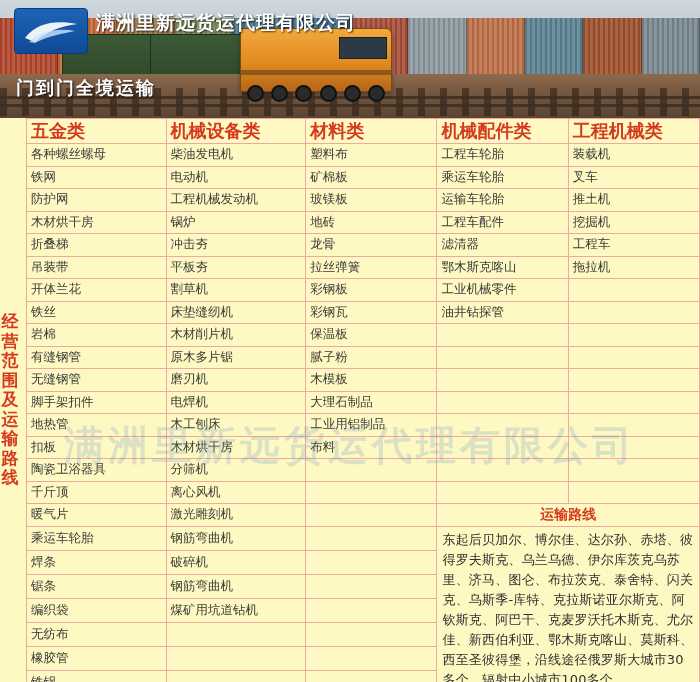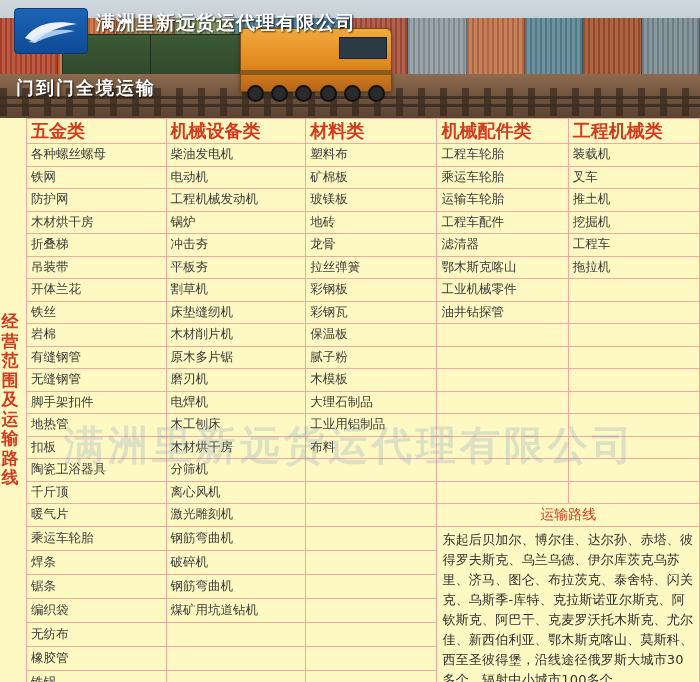--- a/index.html
+++ b/index.html
@@ -233,21 +233,21 @@
   }
   td.cell { color: #3a3a3a; }
   .col0 { width: 134px; }
   .col1 { width: 134px; }
   .col2 { width: 126px; }
   .col3 { width: 126px; }
   .col4 { width: 126px; }
 
   .route-head {
     font-size: 14px;
-    font-weight: normal;
+    font-weight: bold;
     color: #d63a1e;
     text-align: center !important;
   }
   .route-body {
     font-size: 13px;
     line-height: 1.55;
     color: #2f2f2f;
     white-space: normal !important;
     vertical-align: top;
     padding: 3px 5px !important;

